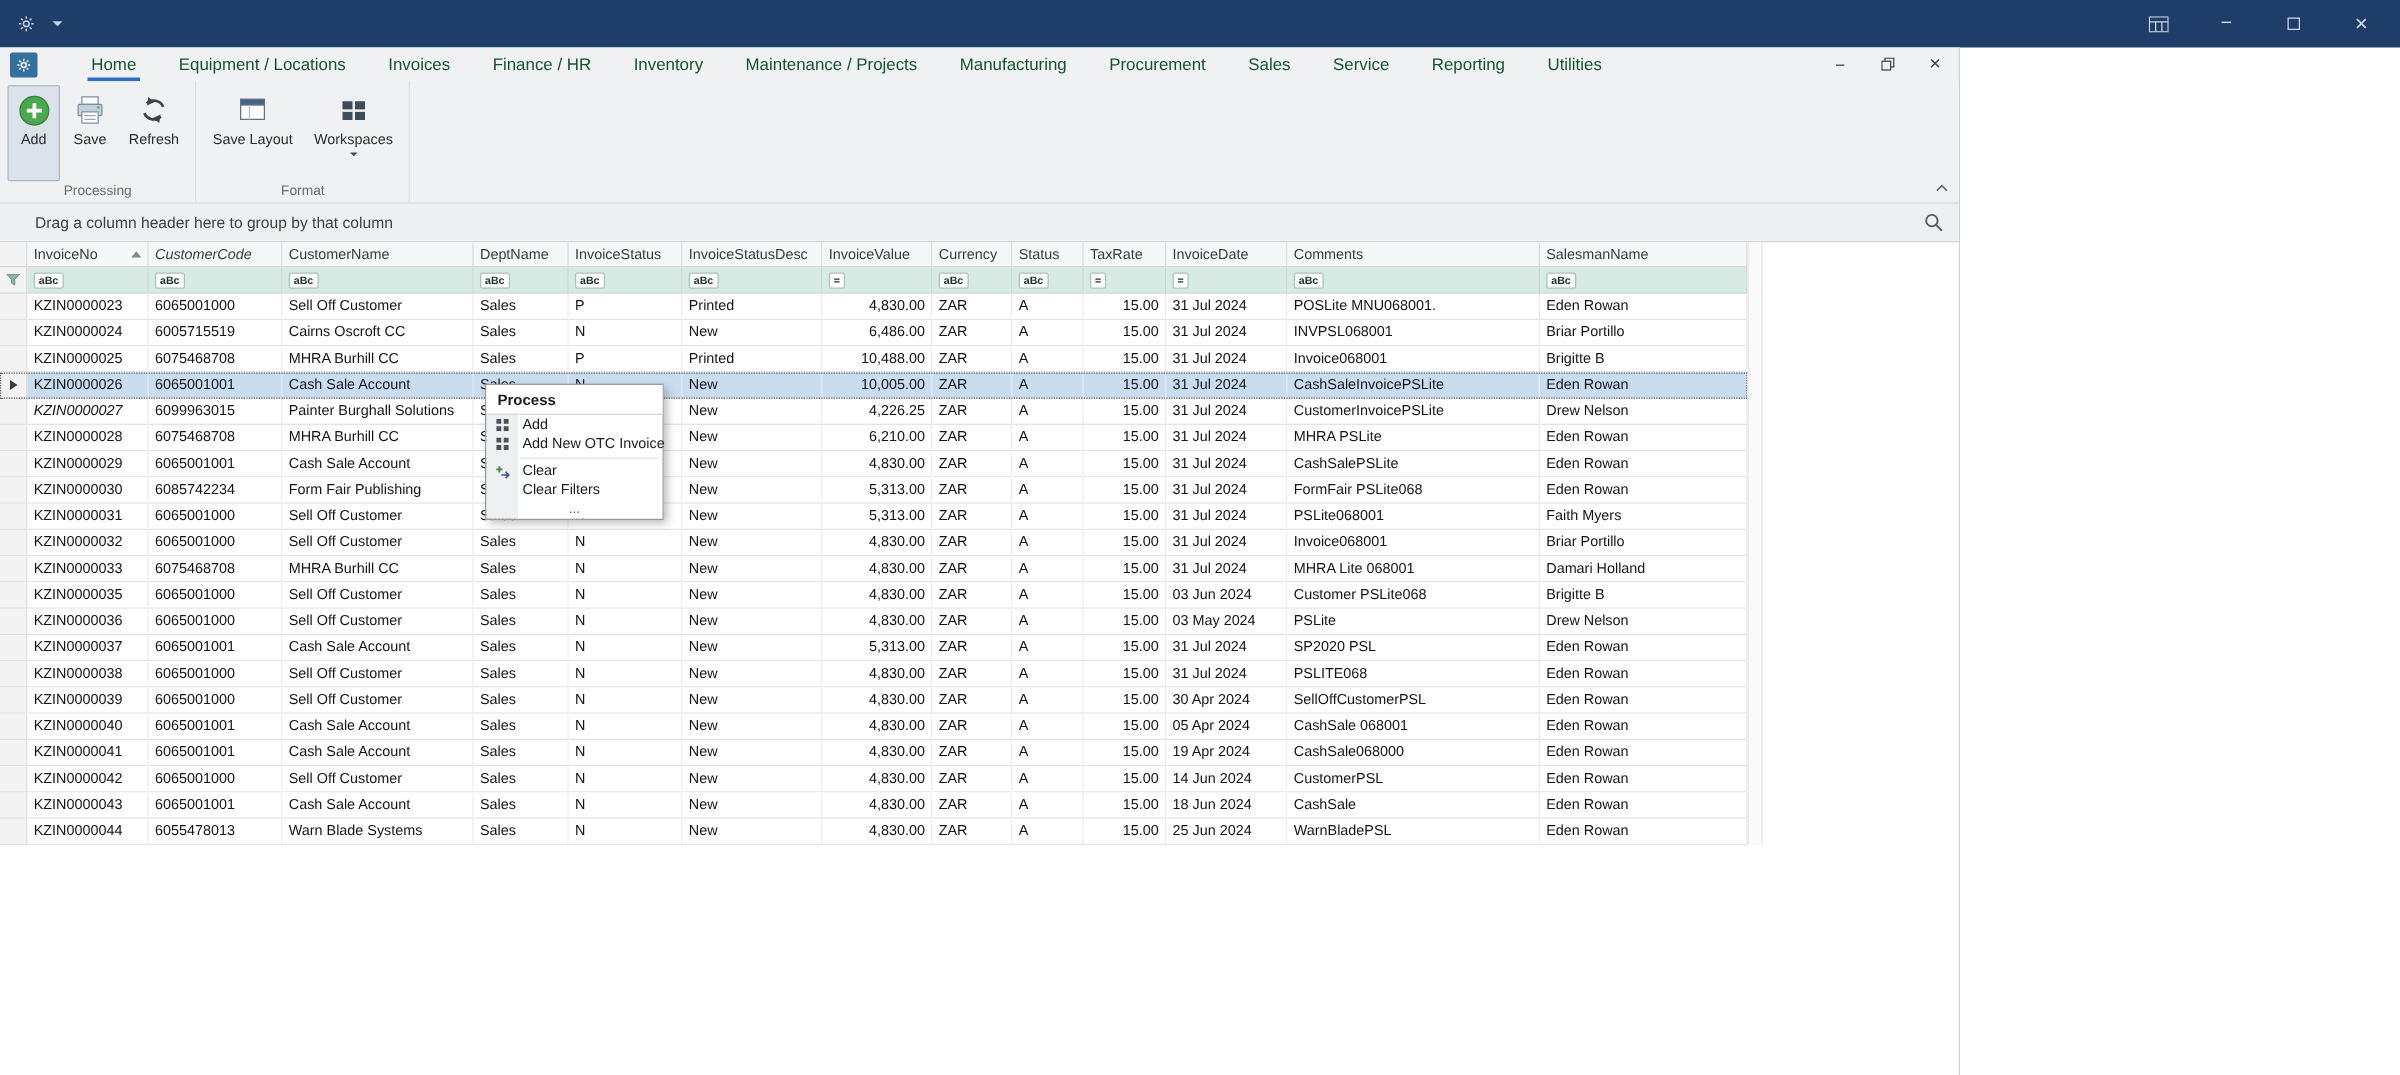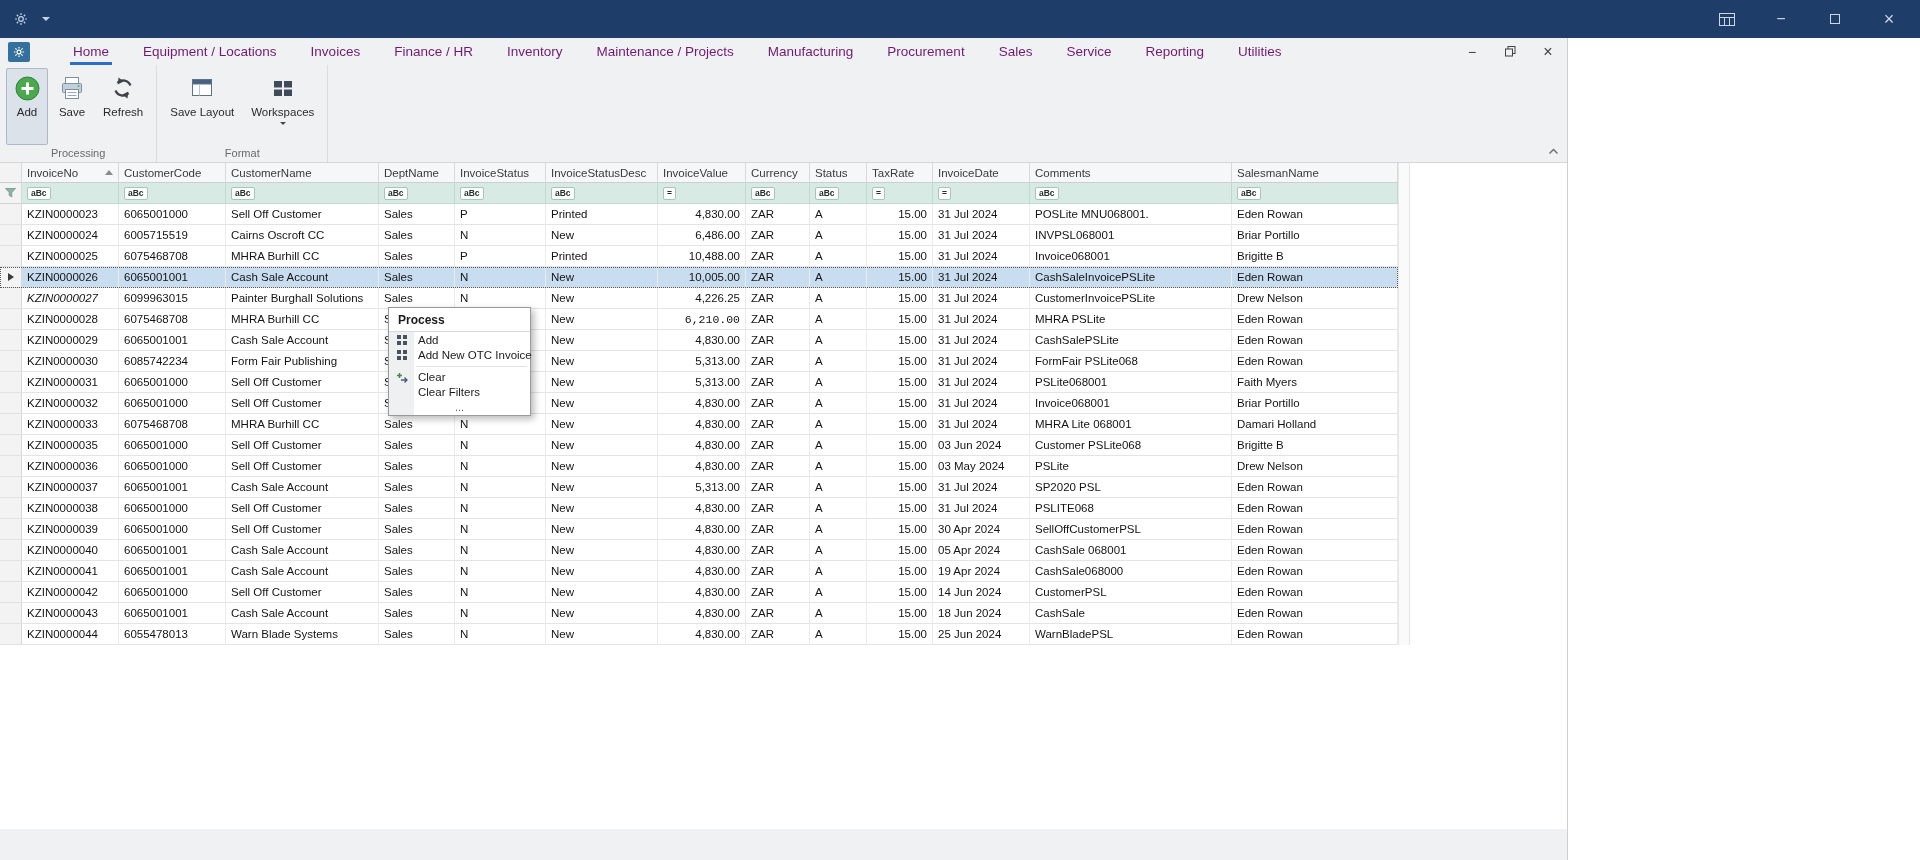--- a/index.html
+++ b/index.html
@@ -24,21 +24,21 @@
   .glyph-close { font-size:18px; line-height:18px; }
   .maxbox { width:10px; height:10px; border:1px solid #cdd7e4; display:inline-block; }
 
   
   .child { position:absolute; top:38px; left:0; width:1568px; height:822px; background:#f0f1f2; border-right:1px solid #cfcfcf; }
 
   
   .tabrow { height:27px; display:flex; align-items:center; position:relative; padding-left:8px; }
   .appbtn { width:22px; height:20px; background:#33719c; border-radius:2px; display:flex; align-items:center; justify-content:center; margin-right:26px; flex:0 0 auto; }
   .tabs { display:flex; height:100%; }
-  .rtab { position:relative; padding:0 17px; font-size:13.5px; color:#701a75; line-height:27px; white-space:nowrap; }
+  .rtab { position:relative; padding:0 17px; font-size:13.5px; color:#14532d; line-height:27px; white-space:nowrap; }
   .rtab.active::after { content:""; position:absolute; left:14px; right:14px; bottom:0; height:3px; background:#2c6fc4; }
   .mdi-controls { position:absolute; right:12px; top:0; height:27px; display:flex; align-items:center; gap:24px; color:#414141; }
   .mdibtn { display:flex; align-items:center; justify-content:center; min-width:14px; }
   .mdi-min { font-size:14px; }
   .mdi-close { font-size:16px; }
 
   
   .ribbonbar { position:relative; height:98px; display:flex; align-items:stretch; border-bottom:1px solid #d6d6d6; background:#f0f1f2; }
   .rgroup { display:flex; flex-direction:column; border-right:1px solid #dddddd; padding:0 3px; }
   .rbuttons { height:80px; display:flex; align-items:stretch; padding:3px 3px 0; gap:3px; }
@@ -234,29 +234,38 @@
       <div class="rgrouplabel">Format</div>
     </div>
 
     <span class="ribbon-collapse">
       <svg width="11" height="7" viewBox="0 0 11 7">
         <path d="M1.5 5.5 L5.5 1.5 L9.5 5.5" fill="none" stroke="#6b6b6b" stroke-width="1.4"></path>
       </svg>
     </span>
   </div>
 
+  <div class="grouppanel">
+    <span class="grouphint">Drag a column header here to group by that column</span>
+    <span class="searchbtn">
+      <svg width="16" height="16" viewBox="0 0 16 16">
+        <circle cx="6.5" cy="6.5" r="4.6" fill="none" stroke="#5a5a5a" stroke-width="1.5"></circle>
+        <line x1="10" y1="10" x2="14.5" y2="14.5" stroke="#5a5a5a" stroke-width="1.5"></line>
+      </svg>
+    </span>
+  </div>
 
   <div class="gridwrap">
     <div class="grow ghdr" id="hdrCells">
       <div class="gind"></div>
     <div class="gc hc" style="width: 97px;">
           <span class="hlabel">InvoiceNo</span>
           <span class="sortasc"></span>
         </div>
-        <div class="gc hc" style="width: 107px;">
+        <div class="gc hc" style="width: 107px; font-style: italic;">
           <span class="hlabel">CustomerCode</span>
         </div>
         <div class="gc hc" style="width: 153px;">
           <span class="hlabel">CustomerName</span>
         </div>
         <div class="gc hc" style="width: 76px;">
           <span class="hlabel">DeptName</span>
         </div>
         <div class="gc hc" style="width: 91px;">
           <span class="hlabel">InvoiceStatus</span>
@@ -416,21 +425,21 @@
           <div class="gc dc" style="width: 166px;">Drew Nelson</div>
         </div>
         <div class="grow drow">
           <div class="gind"></div>
           <div class="gc dc" style="width: 97px;">KZIN0000028</div>
           <div class="gc dc" style="width: 107px;">6075468708</div>
           <div class="gc dc" style="width: 153px;">MHRA Burhill CC</div>
           <div class="gc dc" style="width: 76px;">Sales</div>
           <div class="gc dc" style="width: 91px;">N</div>
           <div class="gc dc" style="width: 112px;">New</div>
-          <div class="gc dc num" style="width: 88px; font-family: Liberation Mono, monospace;">6,210.00</div>
+          <div class="gc dc num" style="width: 88px;">6,210.00</div>
           <div class="gc dc" style="width: 64px;">ZAR</div>
           <div class="gc dc" style="width: 57px;">A</div>
           <div class="gc dc num" style="width: 66px;">15.00</div>
           <div class="gc dc" style="width: 97px;">31 Jul 2024</div>
           <div class="gc dc" style="width: 202px;">MHRA PSLite</div>
           <div class="gc dc" style="width: 166px;">Eden Rowan</div>
         </div>
         <div class="grow drow">
           <div class="gind"></div>
           <div class="gc dc" style="width: 97px;">KZIN0000029</div>

